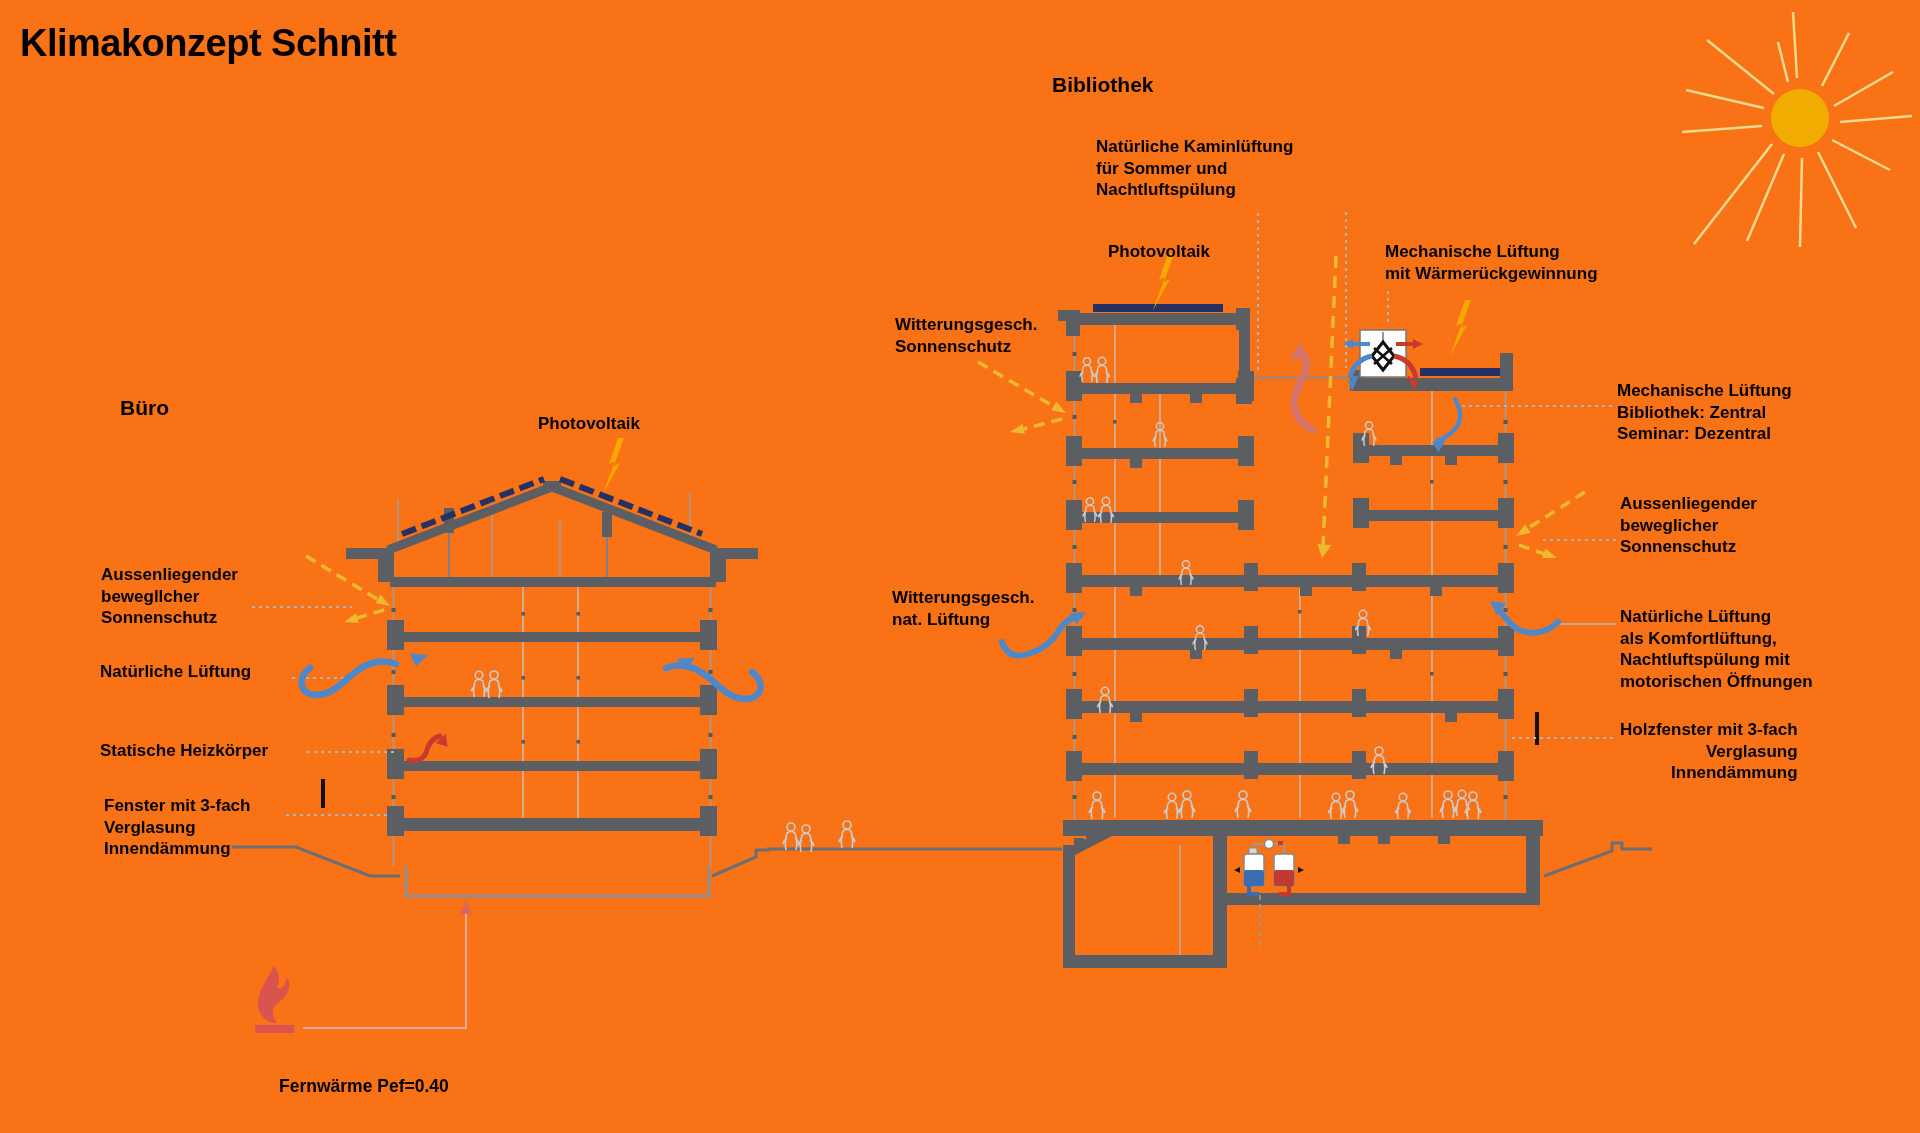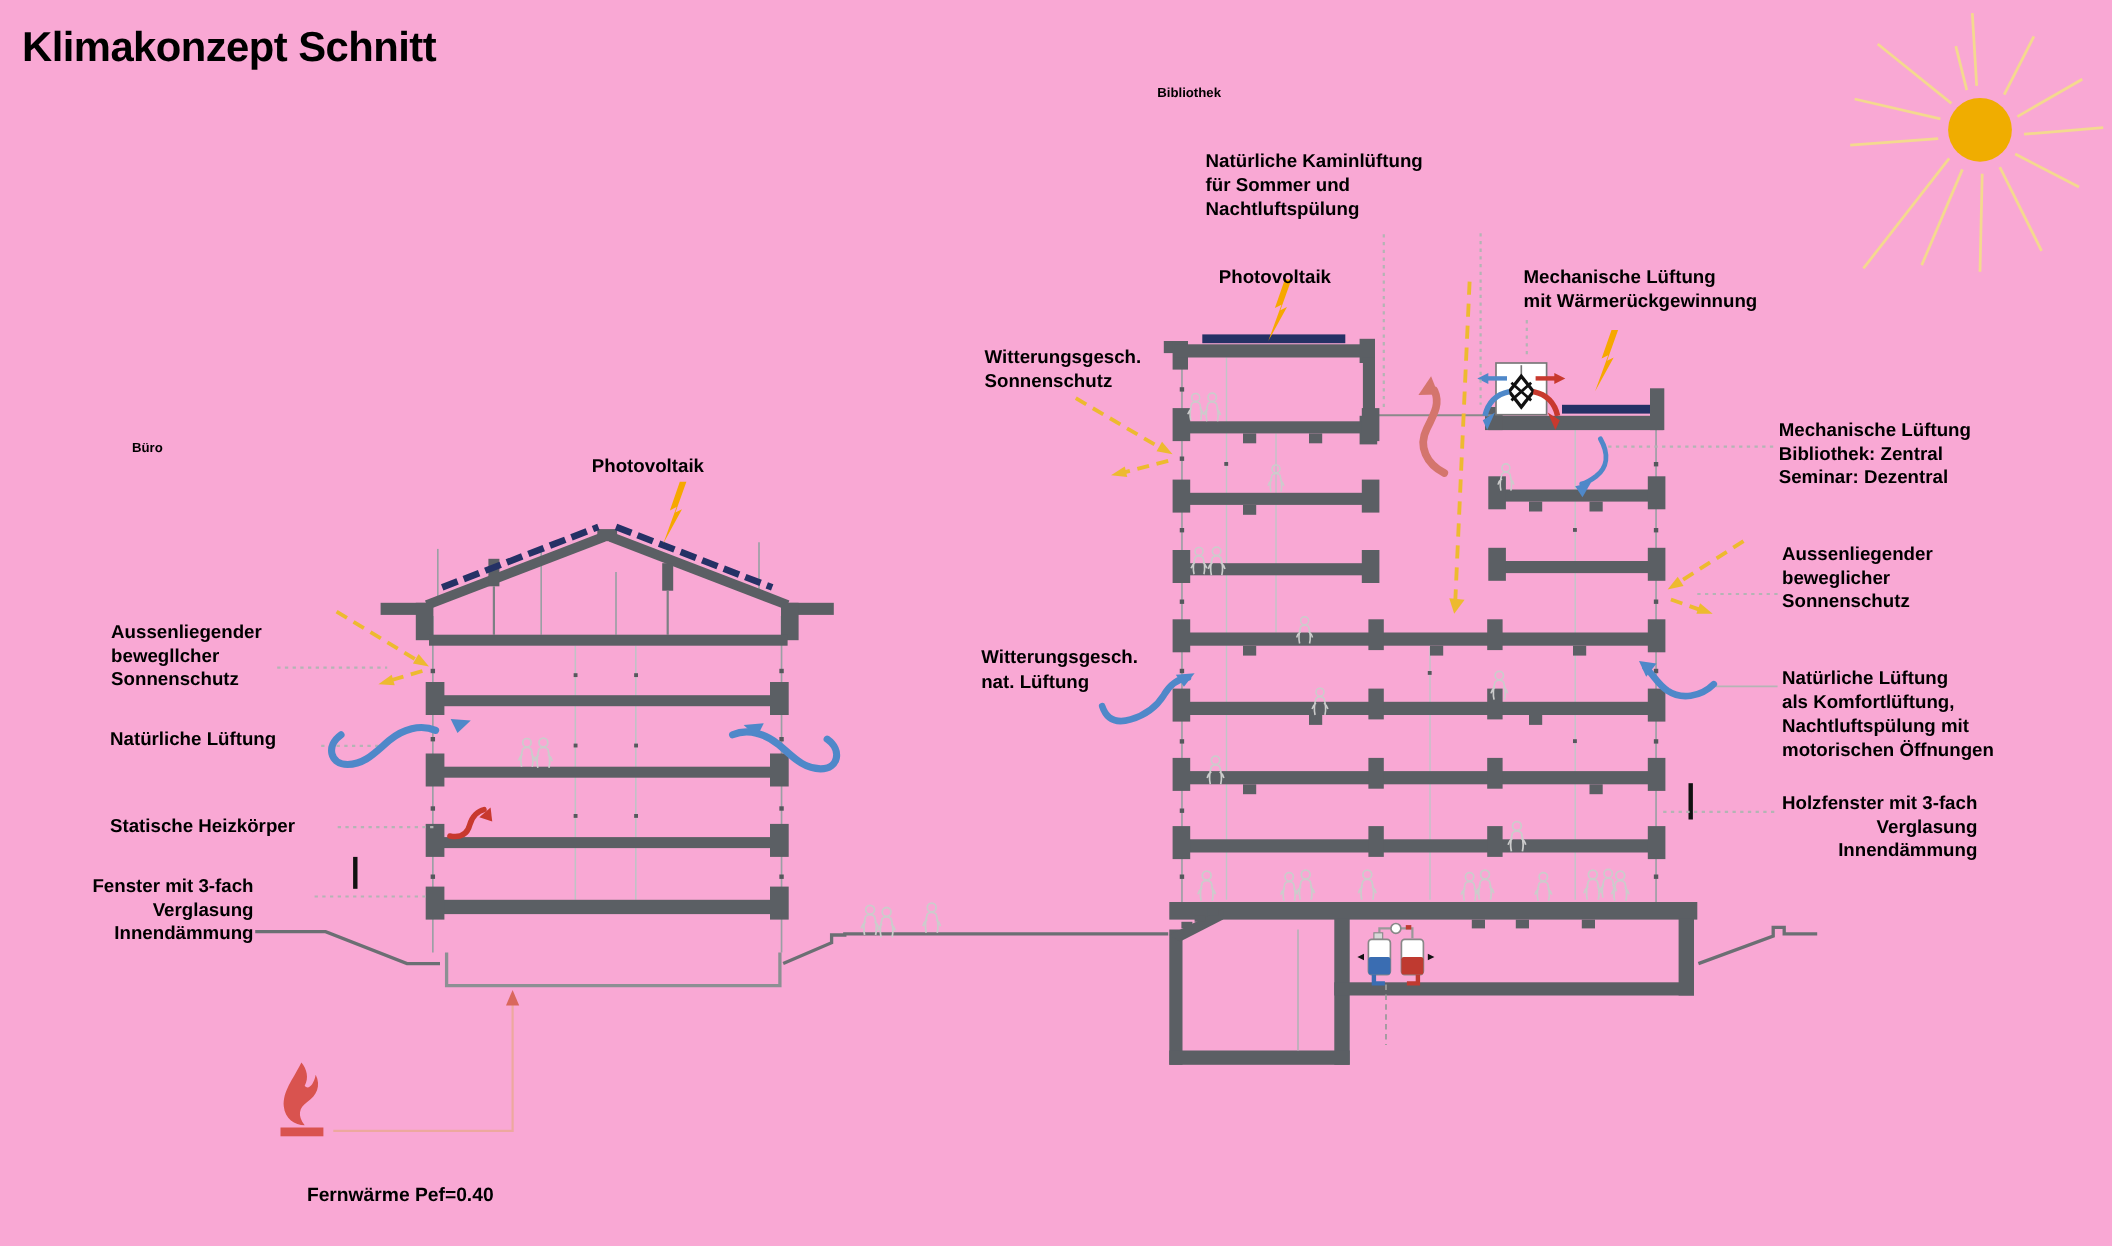--- a/index.html
+++ b/index.html
@@ -1,21 +1,21 @@
 <!DOCTYPE html>
 <html><head>
 <meta charset="utf-8">
 <style>
   html,body{margin:0;padding:0;background:#fff;}
   body{font-family:"Liberation Sans","DejaVu Sans",sans-serif;}
-  .canvas{position:relative;width:1920px;height:1133px;background:#f9a8d4;overflow:hidden;}
+  .canvas{position:relative;width:1920px;height:1133px;background:#f97316;overflow:hidden;}
   .canvas svg{position:absolute;left:0;top:0;z-index:1;}
   .lbl{position:absolute;z-index:2;color:#000;font-weight:bold;font-size:17px;line-height:21.5px;white-space:pre-line;}
   .lbl.title{font-size:38px;font-weight:800;line-height:42px;letter-spacing:-0.5px;}
-  .lbl.sub{font-size:12px;}
+  .lbl.sub{font-size:21px;}
   .lbl.pump{line-height:24px;}
 </style>
 </head>
 <body>
 
 <div class="canvas">
 
 <svg width="1920" height="1133" viewBox="0 0 1920 1133" xmlns="http://www.w3.org/2000/svg">
   <defs>
     <g id="person" stroke="#cccccc" stroke-width="1.6" fill="none">
@@ -398,21 +398,21 @@
 
 <div class="lbl title" style="left:20px;top:22px;">Klimakonzept Schnitt</div>
 
 <div class="lbl sub" style="left:120px;top:386px;margin-top:11px;">Büro</div>
 <div class="lbl" style="left:538px;top:413px;">Photovoltaik</div>
 <div class="lbl" style="left:101px;top:564px;">Aussenliegender
 bewegllcher
 Sonnenschutz</div>
 <div class="lbl" style="left:100px;top:661px;">Natürliche Lüftung</div>
 <div class="lbl" style="left:100px;top:740px;">Statische Heizkörper</div>
-<div class="lbl" style="left:84px;top:795px;text-align:right;">Fenster mit 3-fach
+<div class="lbl" style="left:104px;top:795px;">Fenster mit 3-fach
 Verglasung
 Innendämmung</div>
 <div class="lbl" style="left:279px;top:1076px;font-size:17.5px;">Fernwärme Pef=0.40</div>
 
 <div class="lbl sub" style="left:1052px;top:74px;">Bibliothek</div>
 <div class="lbl" style="left:1096px;top:136px;">Natürliche Kaminlüftung
 für Sommer und
 Nachtluftspülung</div>
 <div class="lbl" style="left:1108px;top:241px;">Photovoltaik</div>
 <div class="lbl" style="left:1385px;top:241px;">Mechanische Lüftung

